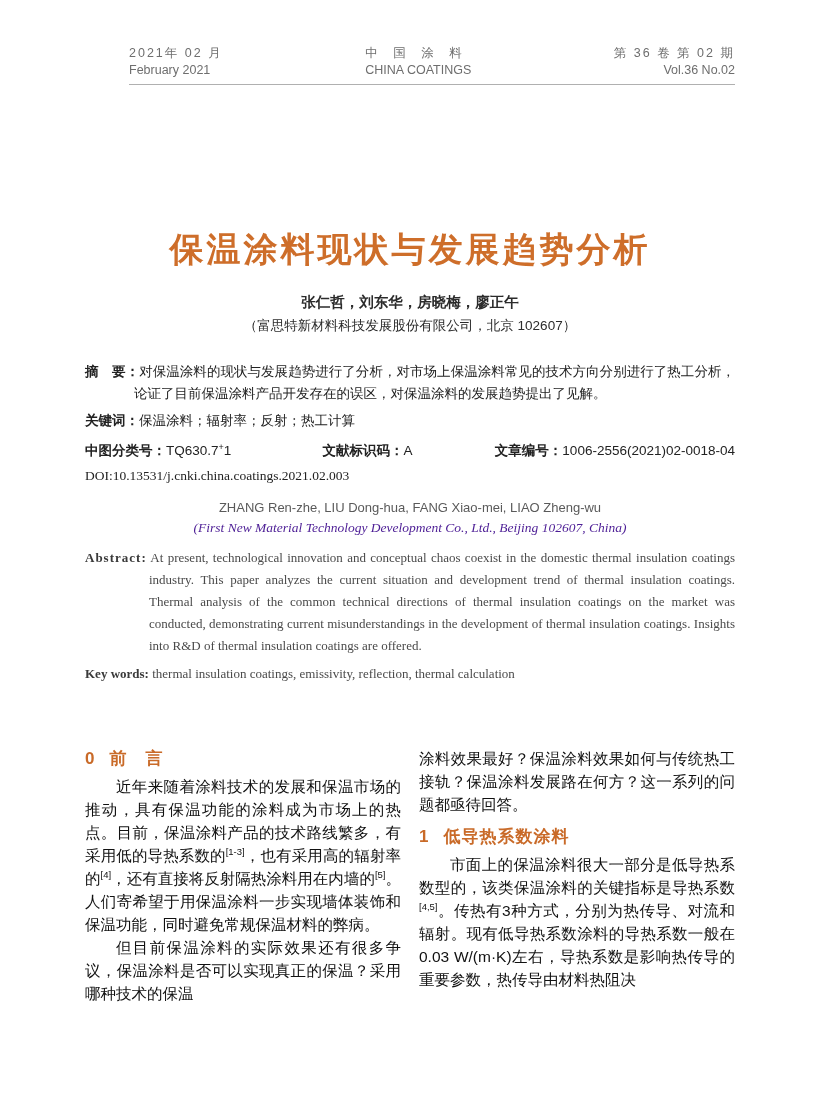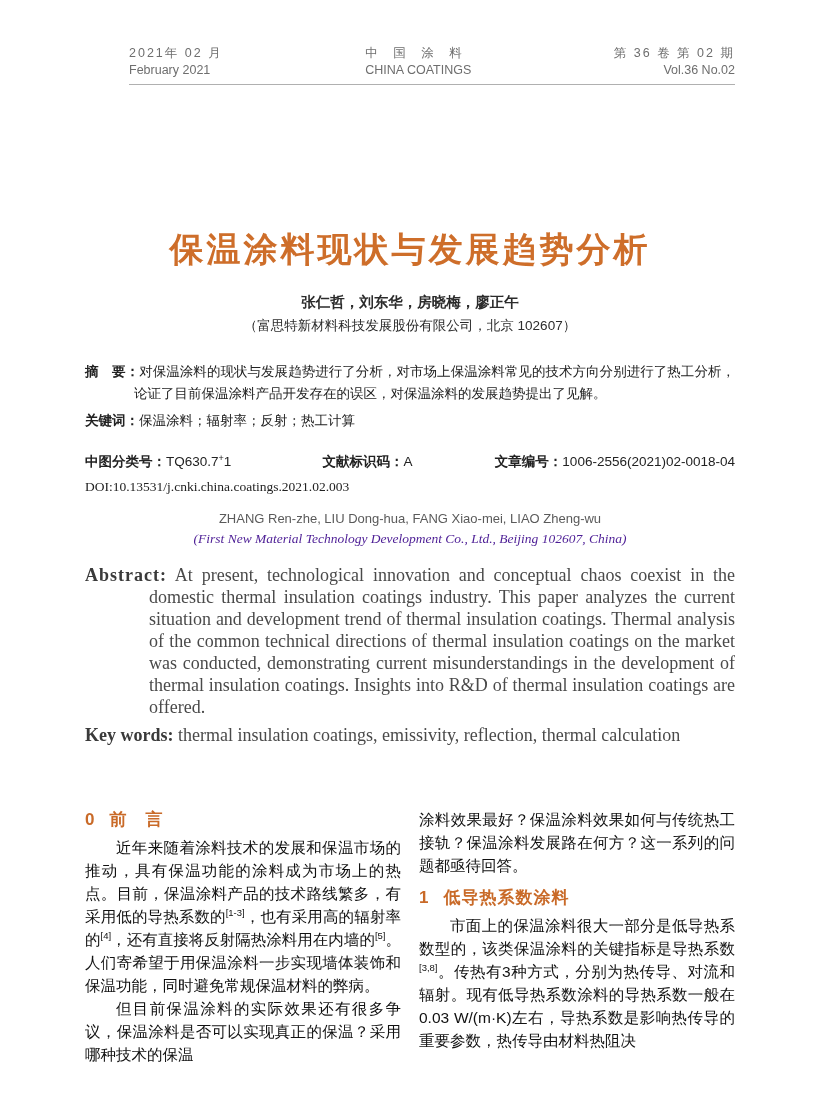--- a/index.html
+++ b/index.html
@@ -44,21 +44,21 @@
     font-size: 13.5px; color: #2b2b2b;
   }
 
   
   .meta-cn { margin-top: 26px; font-size: 13.5px; color: #222; }
   .hang-cn { padding-left: 49px; text-indent: -49px; line-height: 22px; text-align: justify; }
   .hang-cn .lbl { font-weight: bold; }
   .kw-line { margin-top: 5px; line-height: 22px; }
   .kw-line .lbl { font-weight: bold; }
   .class-row {
-    display: flex; margin-top: 20px; line-height: 20px; white-space: nowrap;
+    display: flex; margin-top: 9px; line-height: 20px; white-space: nowrap;
   }
   .class-row .item { font-weight: bold; }
   .class-row .item .val { font-weight: normal; }
   .class-row .i1 { width: 262px; }
   .class-row .i2 { width: 190px; }
   sup { font-size: 9px; vertical-align: super; line-height: 0; }
   .doi-line {
     margin-top: 5px; font-family: "Liberation Serif", serif;
     font-size: 13.5px; color: #222; line-height: 20px;
   }
@@ -69,22 +69,22 @@
     font-family: "Liberation Serif", serif;
     font-size: 23px; font-weight: bold; color: #c36b31; line-height: 31px;
   }
   .authors-en { margin-top: 14px; text-align: center; font-size: 13px; color: #5a5a5a; }
   .affil-en {
     margin-top: 5px; text-align: center;
     font-family: "Liberation Serif", serif; font-style: italic;
     font-size: 13.5px; color: #4c1d95;
   }
   .meta-en {
-    margin-top: 17px; font-family: "Liberation Serif", serif;
-    font-size: 18px; color: #4a4a4a;
+    margin-top: 11px; font-family: "Liberation Serif", serif;
+    font-size: 13px; color: #4a4a4a;
   }
   .hang-en { padding-left: 64px; text-indent: -64px; line-height: 22px; text-align: justify; }
   .hang-en .lbl { font-weight: bold; letter-spacing: 1px; color: #3a3a3a; }
   .kw-en { margin-top: 6px; line-height: 22px; }
   .kw-en .lbl { font-weight: bold; color: #3a3a3a; letter-spacing: 0; }
 
   
   .body-cols { display: flex; gap: 18px; margin-top: 62px; }
   .colmn { width: 316px; font-size: 15.5px; line-height: 23px; text-align: justify; color: #111; }
   .sec-h {
@@ -169,19 +169,19 @@
           <span class="num">0</span><span>前　言</span>
         </div>
         <p><span>近年来随着涂料技术的发展和保温市场的推动，具有保温功能的涂料成为市场上的热点。目前，保温涂料产品的技术路线繁多，有采用低的导热系数的</span><sup>[1-3]</sup><span>，也有采用高的辐射率的</span><sup>[4]</sup><span>，还有直接将反射隔热涂料用在内墙的</span><sup>[5]</sup><span>。人们寄希望于用保温涂料一步实现墙体装饰和保温功能，同时避免常规保温材料的弊病。</span></p>
         <p>但目前保温涂料的实际效果还有很多争议，保温涂料是否可以实现真正的保温？采用哪种技术的保温</p>
       </div>
       <div class="colmn">
         <p class="cont">涂料效果最好？保温涂料效果如何与传统热工接轨？保温涂料发展路在何方？这一系列的问题都亟待回答。</p>
         <div class="sec-h second">
           <span class="num">1</span><span>低导热系数涂料</span>
         </div>
-        <p><span>市面上的保温涂料很大一部分是低导热系数型的，该类保温涂料的关键指标是导热系数</span><sup>[3,8]</sup><span>。传热有3种方式，分别为热传导、对流和辐射。现有低导热系数涂料的导热系数一般在0.03 W/(m·K)左右，导热系数是影响热传导的重要参数，热传导由材料热阻决</span></p>
+        <p><span>市面上的保温涂料很大一部分是低导热系数型的，该类保温涂料的关键指标是导热系数</span><sup>[4,5]</sup><span>。传热有3种方式，分别为热传导、对流和辐射。现有低导热系数涂料的导热系数一般在0.03 W/(m·K)左右，导热系数是影响热传导的重要参数，热传导由材料热阻决</span></p>
       </div>
     </div>
 
   </div>
 
 </div>
 
 </body></html>

